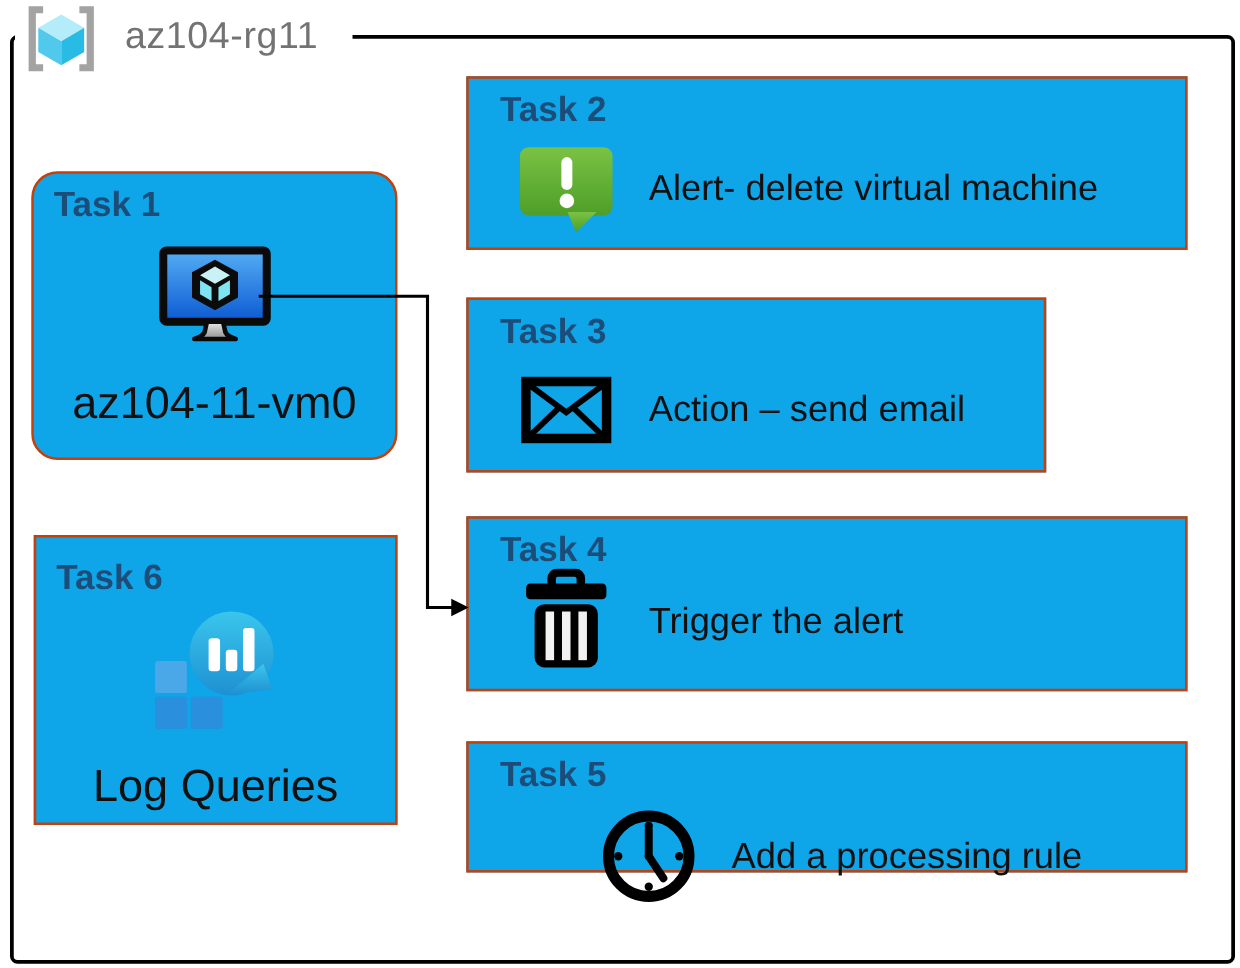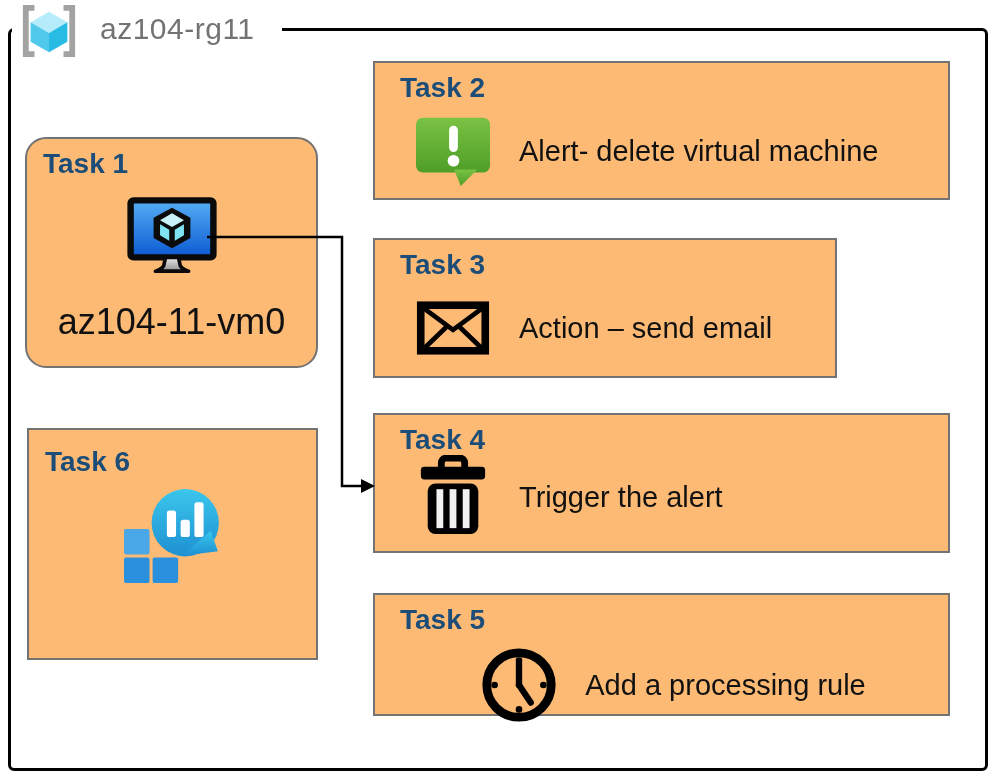--- a/index.html
+++ b/index.html
@@ -13,21 +13,21 @@
   }
   .header-mask{
     position:absolute;left:12px;top:22px;width:270px;height:12px;background:#fff;z-index:2;
   }
   .rg-icon{position:absolute;left:12px;top:2px;z-index:3;}
   .rg-label{
     position:absolute;left:100px;top:12px;z-index:3;
     font-size:30px;color:#737373;letter-spacing:0.5px;
   }
   .task-box{
-    position:absolute;background:#fdba74;border:2px solid #737373;box-sizing:border-box;z-index:2;
+    position:absolute;background:#0ea5e9;border:2px solid #c2410c;box-sizing:border-box;z-index:2;
   }
   .task-title{
     position:absolute;font-weight:bold;font-size:28px;color:#1c4d78;
   }
   .task-box.right .task-title{left:25px;top:9px;}
   .task-row{
     position:absolute;left:36px;top:44px;height:88px;right:16px;
     display:flex;align-items:center;
   }
   .icon-wrap{
@@ -98,20 +98,21 @@
         <rect x="2" y="42" width="25" height="25" rx="2" fill="#4aa7e8"></rect>
         <rect x="2" y="70" width="25" height="25" rx="2" fill="#2a8fdc"></rect>
         <rect x="30" y="70" width="25" height="25" rx="2" fill="#2a8fdc"></rect>
         <circle cx="62" cy="36" r="33" fill="url(#tealGrad)"></circle>
         <polygon points="58,68.5 94,64 87,44" fill="url(#tealGrad)"></polygon>
         <rect x="44" y="24" width="9" height="26" rx="2.5" fill="#fff"></rect>
         <rect x="57.5" y="33" width="9" height="17" rx="2.5" fill="#fff"></rect>
         <rect x="71" y="16" width="9" height="34" rx="2.5" fill="#fff"></rect>
       </svg>
     </span>
+    <div class="left-label" style="top:178px;">Log Queries</div>
   </div>
 
   <div class="task-box right" style="left:373px;top:61px;width:577px;height:139px;">
     <div class="task-title">Task 2</div>
     <div class="task-row">
       <span class="icon-wrap">
         <svg width="80" height="76" viewBox="0 0 82 78">
           <defs>
             <linearGradient id="greenGrad" x1="0" y1="0" x2="0" y2="1">
               <stop offset="0" stop-color="#7ac244"></stop>
@@ -153,21 +154,21 @@
           <rect x="11" y="29" width="52" height="52" rx="8" fill="#000"></rect>
           <rect x="20" y="35" width="7" height="40" fill="#f1f1f2"></rect>
           <rect x="33.5" y="35" width="7" height="40" fill="#f1f1f2"></rect>
           <rect x="47" y="35" width="7" height="40" fill="#f1f1f2"></rect>
         </svg>
       </span>
       <span class="task-label">Trigger the alert</span>
     </div>
   </div>
 
-  <div class="task-box right" style="left:373px;top:593px;width:577px;height:123px;">
+  <div class="task-box right" style="left:373px;top:593px;width:577px;height:105px;">
     <div class="task-title">Task 5</div>
     <div class="task-row" style="top:46px;justify-content:center;">
       <span class="icon-wrap">
         <svg width="82" height="82" viewBox="0 0 84 84">
           <circle cx="42" cy="42" r="33" fill="none" stroke="#000" stroke-width="9"></circle>
           <circle cx="42" cy="17" r="3.4" fill="#000"></circle>
           <circle cx="67" cy="42" r="3.4" fill="#000"></circle>
           <circle cx="42" cy="67" r="3.4" fill="#000"></circle>
           <circle cx="17" cy="42" r="3.4" fill="#000"></circle>
           <line x1="42" y1="42" x2="42" y2="20" stroke="#000" stroke-width="6.5" stroke-linecap="round"></line>

